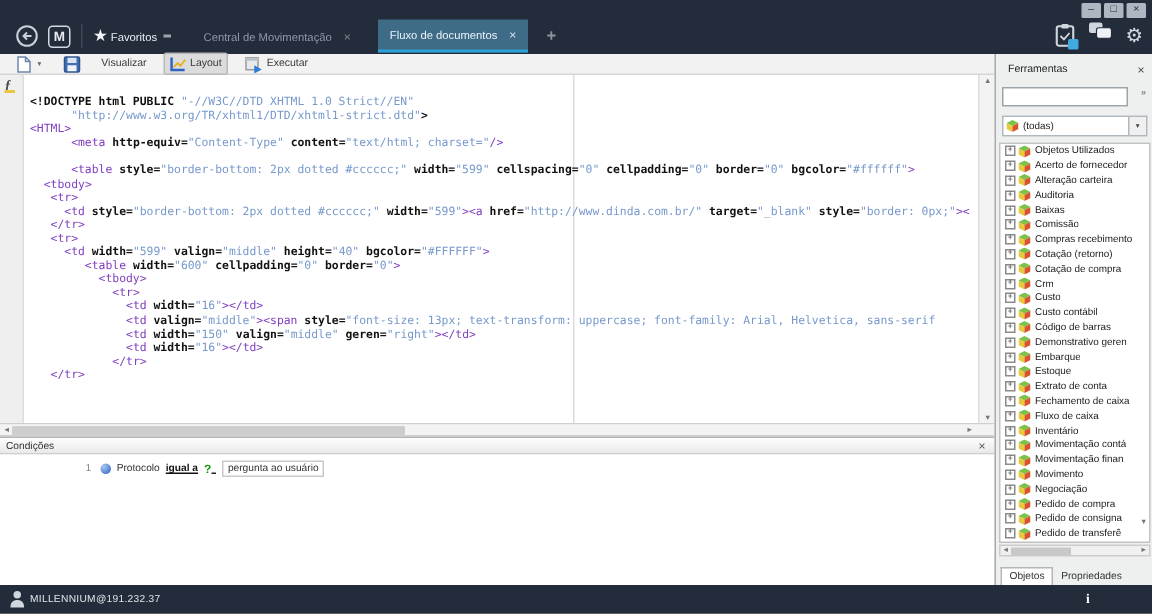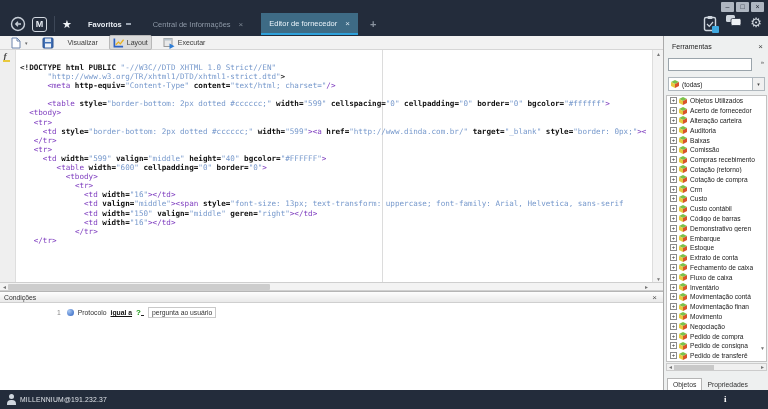--- a/index.html
+++ b/index.html
@@ -11,21 +11,21 @@
   .topbar{position:absolute;left:0;top:0;width:768px;height:36px;background:#232c3b;}
   .winctrl{position:absolute;top:2px;right:4px;display:flex;gap:2px;}
   .wbtn{width:13px;height:10px;background:#aeb6c1;color:#1d2430;font-size:7px;line-height:9px;
         text-align:center;border-radius:1px;cursor:default;}
   .navrow{position:absolute;left:0;top:12px;height:24px;width:768px;display:flex;align-items:center;}
   .back-btn{margin-left:10px;width:16px;height:16px;}
   .logo-box{margin-left:6px;width:15px;height:15px;border:1.6px solid #d3d9e1;border-radius:3px;
             color:#e8edf3;font-weight:bold;font-size:9px;line-height:12px;text-align:center;}
   .vdiv{margin-left:7px;width:1px;height:16px;background:#3d4757;}
   .star{margin-left:7px;color:#f2f5f8;font-size:11px;line-height:11px;}
-  .fav-label{margin-left:16px;color:#e8edf3;font-size:7.5px;font-weight:bold;}
+  .fav-label{margin-left:2px;color:#e8edf3;font-size:7.5px;font-weight:normal;}
   .fav-caret{margin-left:4px;width:5px;height:1.5px;background:#9aa4b1;}
   .tab{display:flex;align-items:center;height:22px;padding:0 8px;margin-left:14px;color:#8e99a7;
        font-size:7.5px;cursor:default;}
   .tab .tabx{margin-left:8px;font-size:8px;color:#7e8894;}
   .tab.active{background:#3e6b85;color:#eaf3fa;border-bottom:2px solid #2da0da;margin-left:10px;}
   .tab.active .tabx{color:#d7e6ef;}
   .plus-btn{margin-left:12px;color:#8a939f;font-size:11px;font-weight:bold;}
   .topicons{position:absolute;right:6px;top:14px;display:flex;align-items:center;gap:8px;}
   .clipboard{position:relative;width:14px;height:17px;}
   .clip-badge{position:absolute;right:-2px;bottom:-1px;width:7px;height:7px;background:#3fa9e0;
@@ -140,25 +140,25 @@
           <circle cx="8" cy="8" r="6.5" fill="none" stroke="#c9d0d9" stroke-width="1.4"></circle>
           <path d="M11 8H6M8 5.7L5.7 8 8 10.3" fill="none" stroke="#c9d0d9" stroke-width="1.3"></path>
         </svg>
       </div>
       <div class="logo-box">M</div>
       <div class="vdiv"></div>
       <span class="star">★</span>
       <span class="fav-label">Favoritos</span>
       <span class="fav-caret"></span>
       <div class="tab">
-        <span>Central de Informações</span>
+        <span>Central de Movimentação</span>
         <span class="tabx">×</span>
       </div>
       <div class="tab active">
-        <span>Editor de fornecedor</span>
+        <span>Fluxo de documentos</span>
         <span class="tabx">×</span>
       </div>
       <div class="plus-btn">+</div>
     </div>
     <div class="topicons">
       <div class="clipboard">
         <svg width="14" height="17" viewBox="0 0 14 17">
           <rect x="1.5" y="2.5" width="11" height="13" rx="1.5" fill="none" stroke="#d0d7df" stroke-width="1.4"></rect>
           <rect x="4.5" y="1" width="5" height="3" rx="1" fill="#d0d7df"></rect>
           <path d="M4 9l2.3 2.3L10 7" fill="none" stroke="#d0d7df" stroke-width="1.2"></path>
@@ -213,20 +213,21 @@
         </div>
       </div>
 
       <div class="editor">
         <div class="gutter"></div>
         <span class="fx-icon">ƒ</span>
         <div class="margin-line"></div>
         <div class="code">
             <div class="code-line"><span class="tk-b">&lt;!DOCTYPE html PUBLIC </span><span class="tk-s">"-//W3C//DTD XHTML 1.0 Strict//EN"</span></div>
             <div class="code-line"><span class="tk-p">      </span><span class="tk-s">"http://www.w3.org/TR/xhtml1/DTD/xhtml1-strict.dtd"</span><span class="tk-b">&gt;</span></div>
+            <div class="code-line"><span class="tk-t">&lt;HTML&gt;</span></div>
             <div class="code-line"><span class="tk-p">      </span><span class="tk-t">&lt;meta</span><span class="tk-a"> http-equiv=</span><span class="tk-s">"Content-Type"</span><span class="tk-a"> content=</span><span class="tk-s">"text/html; charset="</span><span class="tk-t">/&gt;</span></div>
             <div class="code-line">&nbsp;</div>
             <div class="code-line"><span class="tk-p">      </span><span class="tk-t">&lt;table</span><span class="tk-a"> style=</span><span class="tk-s">"border-bottom: 2px dotted #cccccc;"</span><span class="tk-a"> width=</span><span class="tk-s">"599"</span><span class="tk-a"> cellspacing=</span><span class="tk-s">"0"</span><span class="tk-a"> cellpadding=</span><span class="tk-s">"0"</span><span class="tk-a"> border=</span><span class="tk-s">"0"</span><span class="tk-a"> bgcolor=</span><span class="tk-s">"#ffffff"</span><span class="tk-t">&gt;</span></div>
             <div class="code-line"><span class="tk-p">  </span><span class="tk-t">&lt;tbody&gt;</span></div>
             <div class="code-line"><span class="tk-p">   </span><span class="tk-t">&lt;tr&gt;</span></div>
             <div class="code-line"><span class="tk-p">     </span><span class="tk-t">&lt;td</span><span class="tk-a"> style=</span><span class="tk-s">"border-bottom: 2px dotted #cccccc;"</span><span class="tk-a"> width=</span><span class="tk-s">"599"</span><span class="tk-t">&gt;&lt;a</span><span class="tk-a"> href=</span><span class="tk-s">"http://www.dinda.com.br/"</span><span class="tk-a"> target=</span><span class="tk-s">"_blank"</span><span class="tk-a"> style=</span><span class="tk-s">"border: 0px;"</span><span class="tk-t">&gt;&lt;</span></div>
             <div class="code-line"><span class="tk-p">   </span><span class="tk-t">&lt;/tr&gt;</span></div>
             <div class="code-line"><span class="tk-p">   </span><span class="tk-t">&lt;tr&gt;</span></div>
             <div class="code-line"><span class="tk-p">     </span><span class="tk-t">&lt;td</span><span class="tk-a"> width=</span><span class="tk-s">"599"</span><span class="tk-a"> valign=</span><span class="tk-s">"middle"</span><span class="tk-a"> height=</span><span class="tk-s">"40"</span><span class="tk-a"> bgcolor=</span><span class="tk-s">"#FFFFFF"</span><span class="tk-t">&gt;</span></div>
             <div class="code-line"><span class="tk-p">        </span><span class="tk-t">&lt;table</span><span class="tk-a"> width=</span><span class="tk-s">"600"</span><span class="tk-a"> cellpadding=</span><span class="tk-s">"0"</span><span class="tk-a"> border=</span><span class="tk-s">"0"</span><span class="tk-t">&gt;</span></div>

